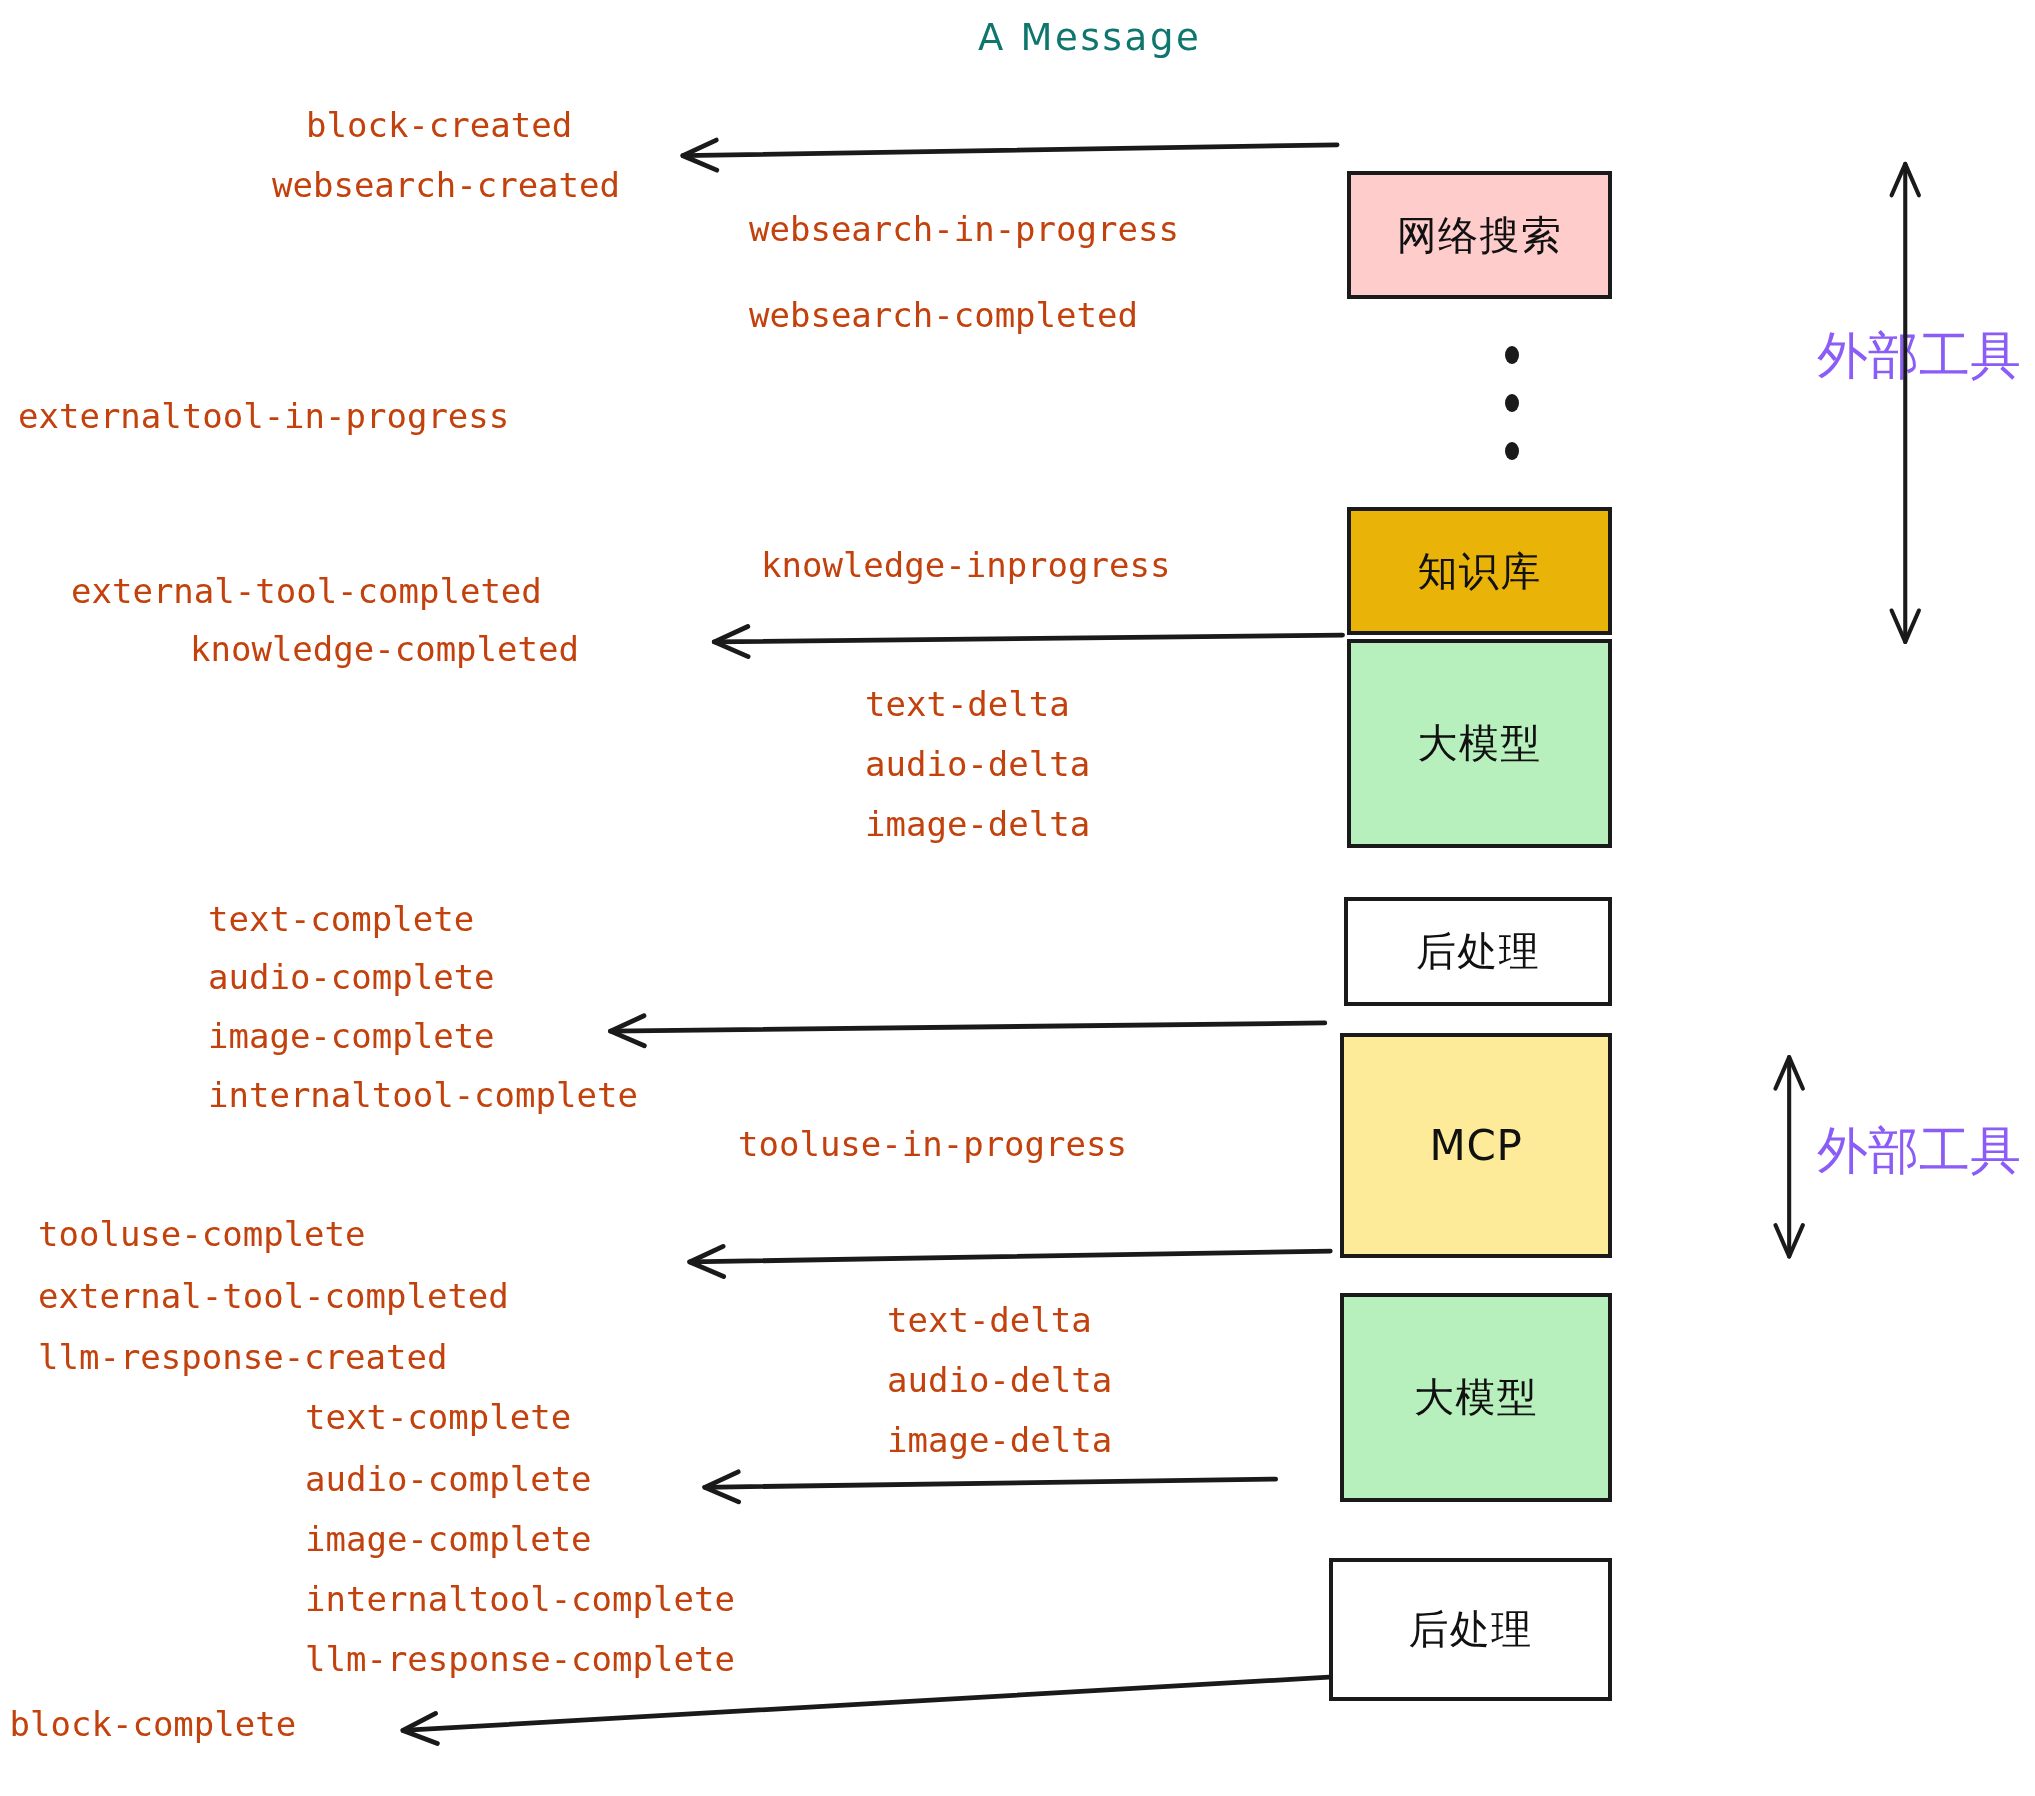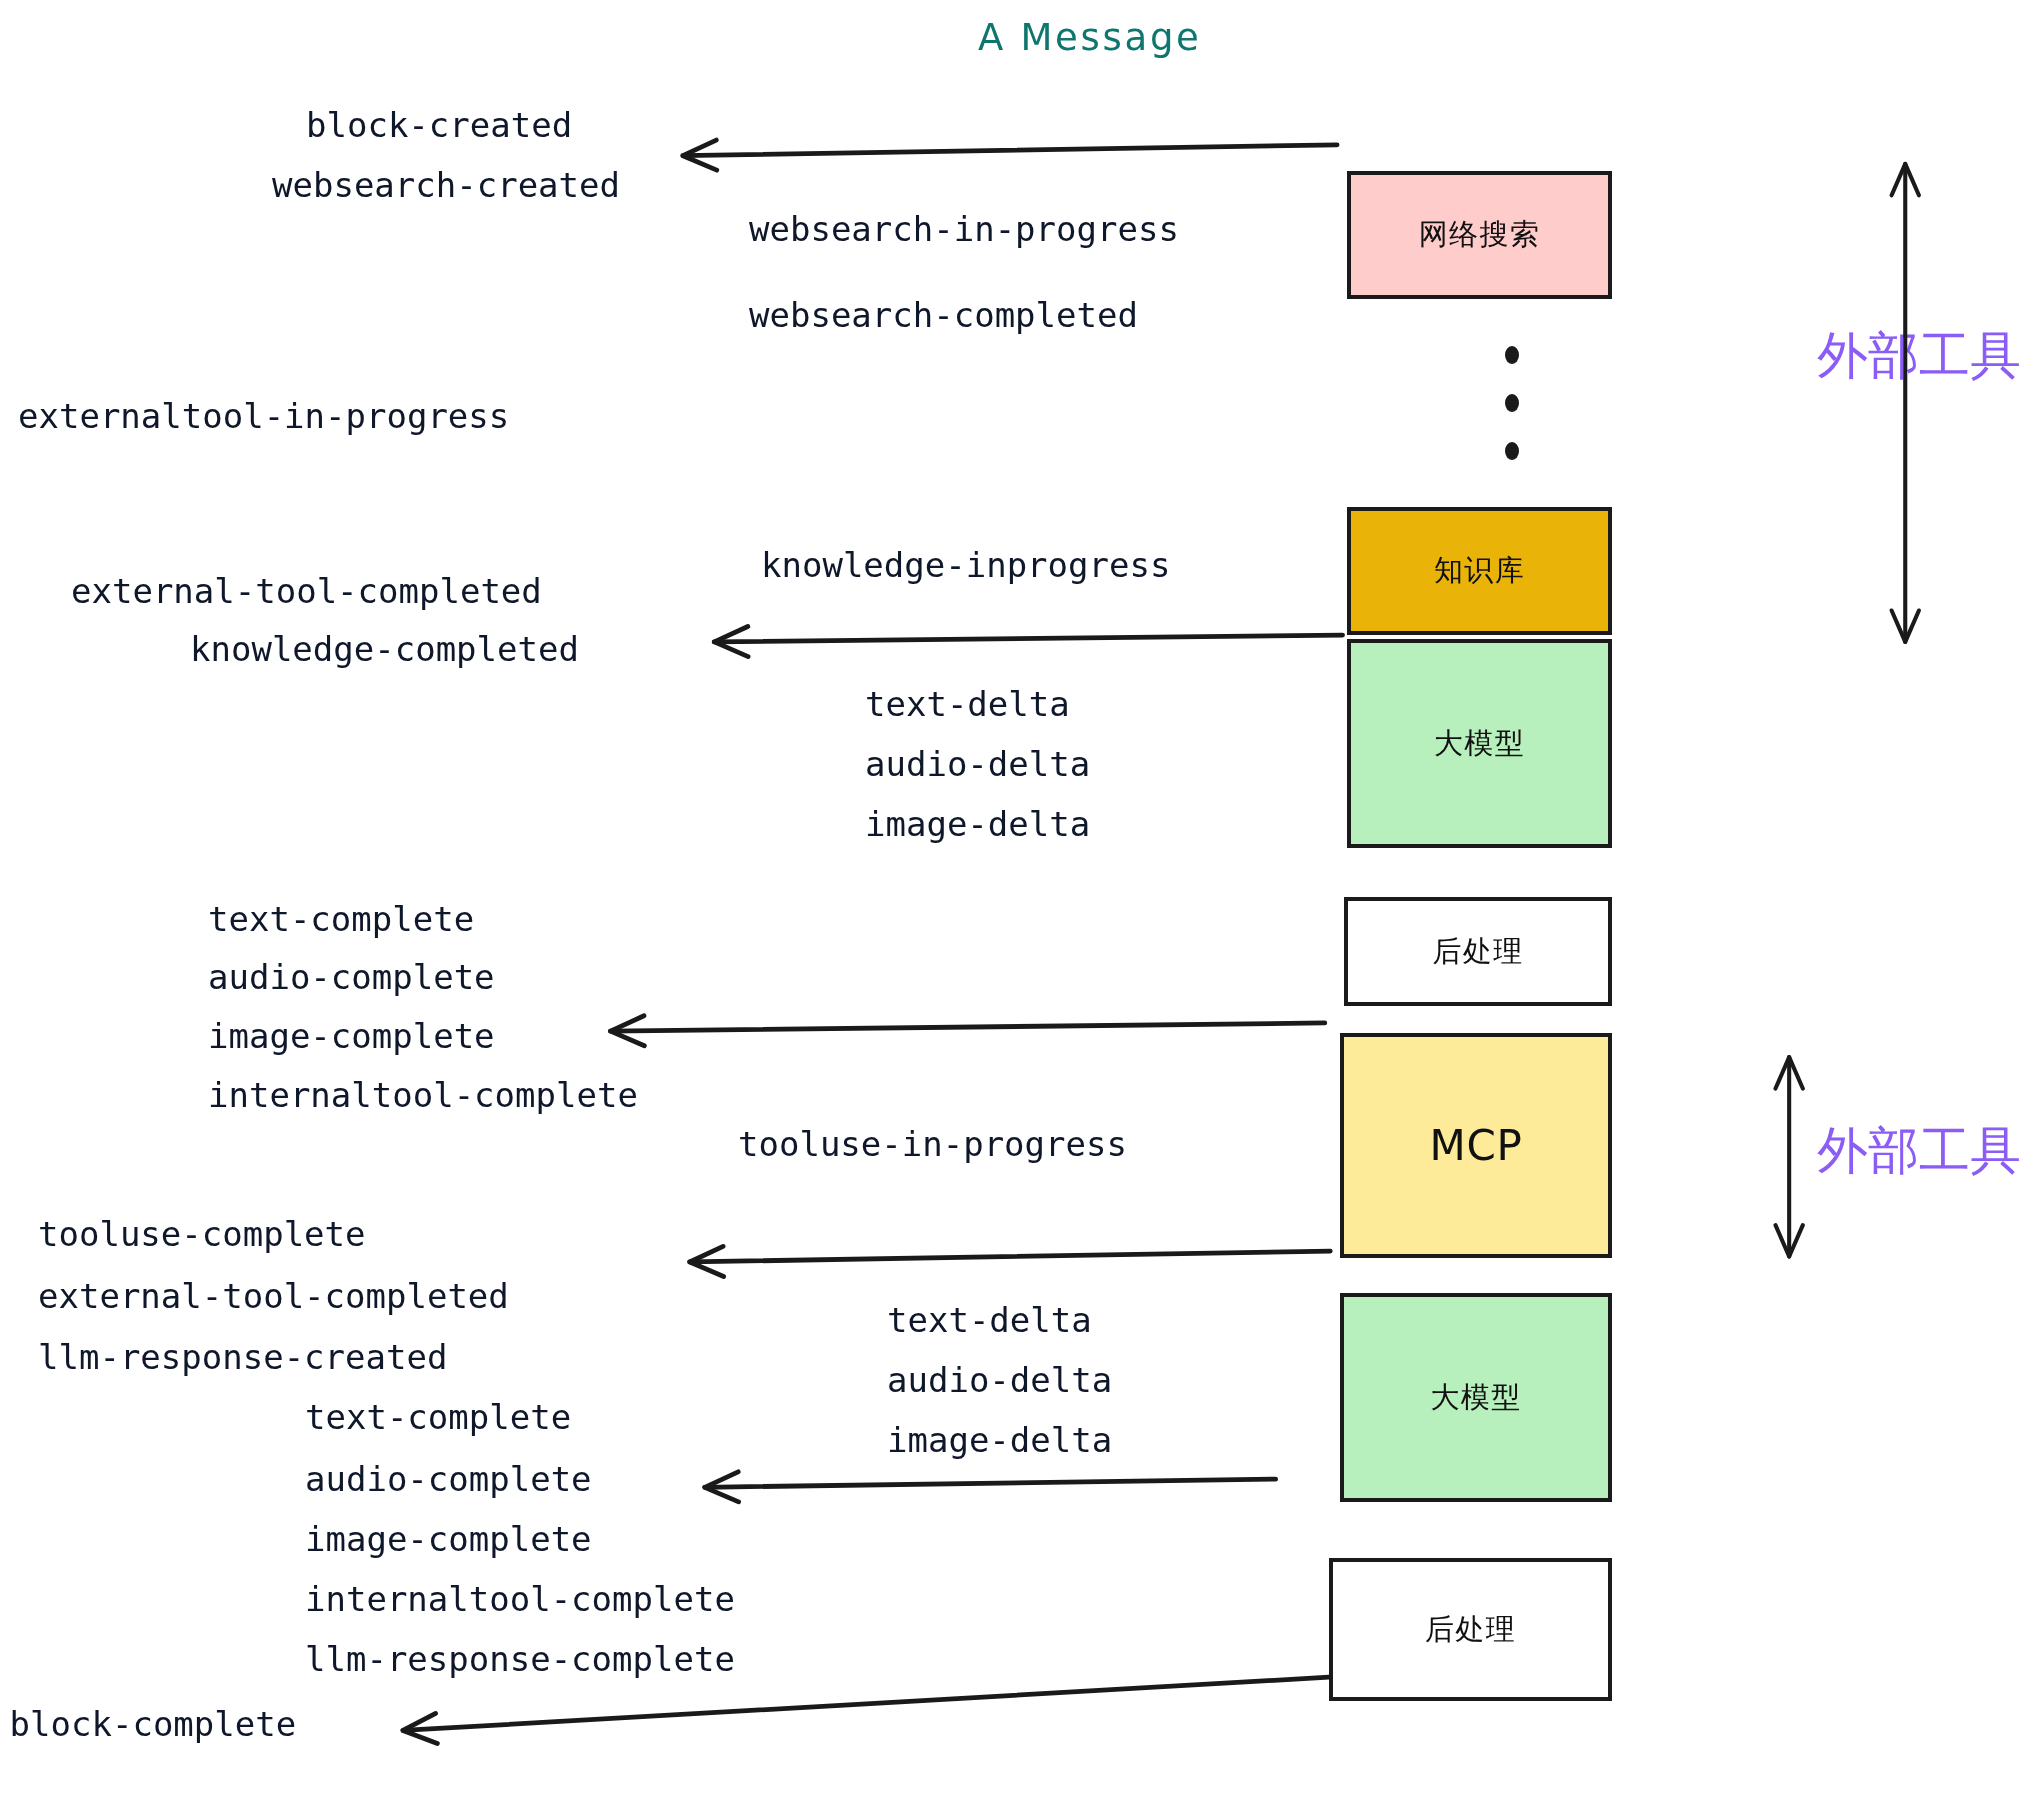--- a/index.html
+++ b/index.html
@@ -13,41 +13,41 @@
     height:1796px;
     background:#ffffff;
     overflow:hidden;
   }
   .lbl{
     position:absolute;
     white-space:nowrap;
     font-family:"DejaVu Sans Mono","Liberation Mono",monospace;
     font-size:34px;
     letter-spacing:0px;
-    color:#0f172a;
+    color:#c2410c;
     line-height:1;
   }
   .title{
     position:absolute;
     white-space:nowrap;
     font-family:"DejaVu Sans","Liberation Sans",sans-serif;
     font-size:37px;
     color:#0f766e;
     letter-spacing:2.7px;
     line-height:1;
   }
   .box{
     position:absolute;
     border:4.1px solid #1a1a1a;
     box-sizing:border-box;
     display:flex;
     align-items:center;
     justify-content:center;
     font-family:Liberation Serif, serif;
-    font-size:29px;
+    font-size:40px;
     color:#111111;
     letter-spacing:1.4px;
   }
   .box.mcp{ font-family:"DejaVu Sans","Liberation Sans",sans-serif; font-size:42px; letter-spacing:0.7px;}
   .sidelabel{
     position:absolute;
     white-space:nowrap;
     font-family:Liberation Serif, serif;
     font-size:51px;
     color:#8b5cf6;

